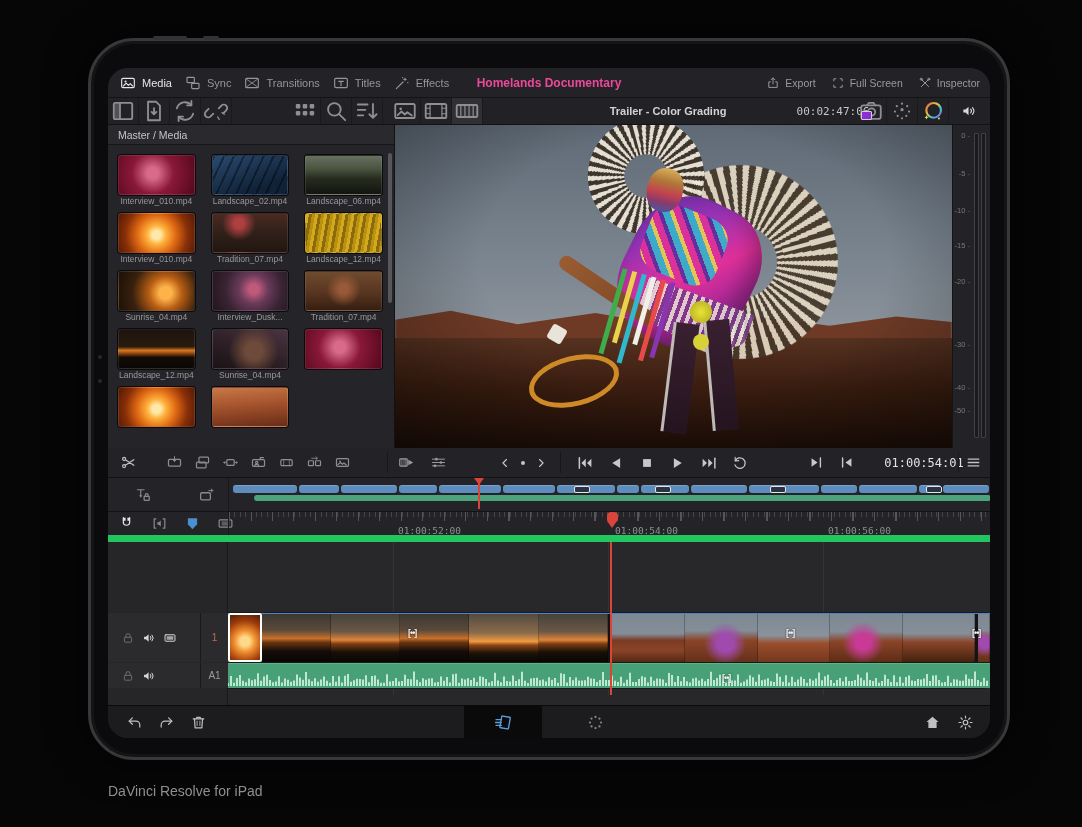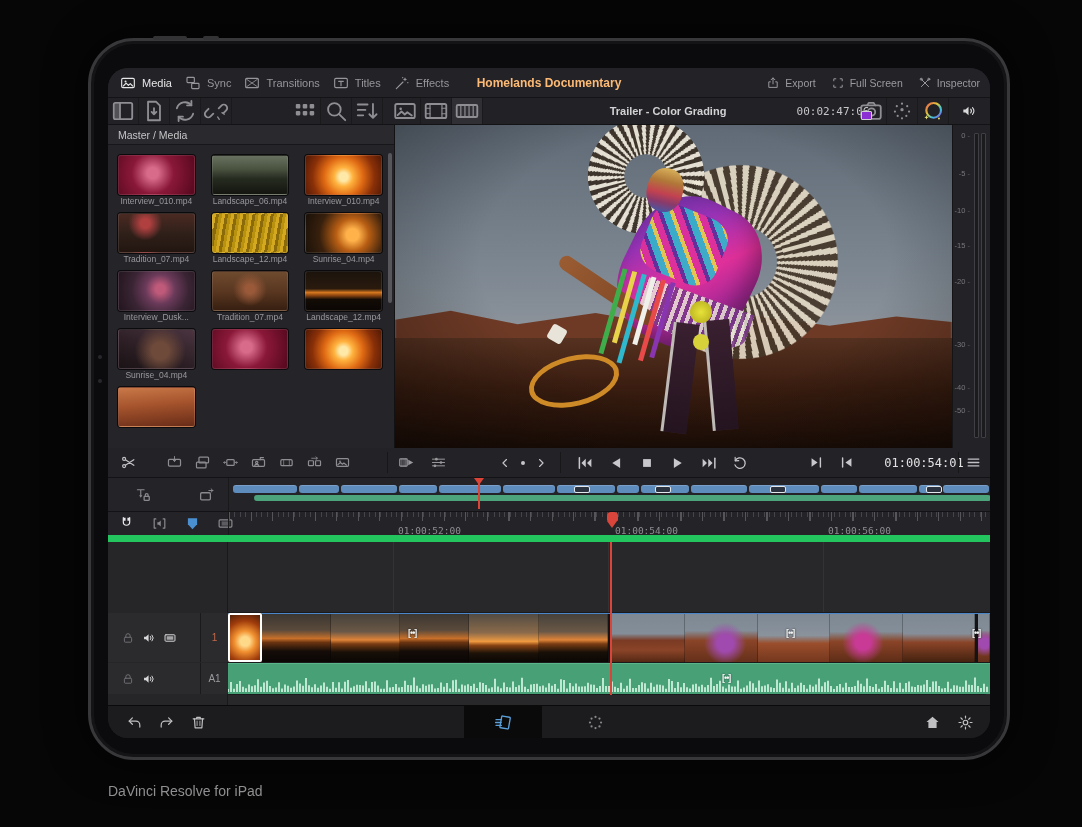--- a/index.html
+++ b/index.html
@@ -21,21 +21,21 @@
 
   .ic { display:inline-flex; align-items:center; justify-content:center; width:17px; height:17px; color:#8e8e93; flex:0 0 auto; }
   .ic svg { width:100%; height:100%; }
 
   
   .topbar { position:relative; height:30px; background:#232327; border-bottom:1px solid #141417; display:flex; align-items:center; }
   .tabs { display:flex; gap:13px; padding-left:12px; }
   .tab { display:flex; align-items:center; gap:6px; color:#96969a; font-size:11px; }
   .tab .ic { width:16px; height:16px; color:inherit; }
   .tab.active { color:#e6e6e8;text-align:right; }
-  .doc-title { position:absolute; left:50%; transform:translateX(-50%); color:#fdba74; font-weight:bold; font-size:12px; white-space:nowrap; }
+  .doc-title { position:absolute; left:50%; transform:translateX(-50%); color:#ec4899; font-weight:bold; font-size:12px; white-space:nowrap; }
   .actions { margin-left:auto; display:flex; gap:15px; padding-right:10px; }
   .action { display:flex; align-items:center; gap:5px; color:#9a9a9e; font-size:10.5px; }
   .action .ic { width:14px; height:14px; color:inherit; }
 
   
   .toolbar2 { position:relative; height:27px; background:#222226; border-bottom:1px solid #131316; }
   .cellrow { position:absolute; top:0; height:100%; display:flex; }
   .cell { position:relative; width:31px; height:100%; display:flex; align-items:center; justify-content:center; border-right:1px solid #1a1a1d; }
   .mt-left { left:0; } .mt-mid { left:182px; } .mt-views { left:282px; }
   .mt-views .cell.active { background:#303034; }
@@ -170,21 +170,21 @@
   .pin i { display:block; width:11px; height:9px; background:#d9453a; border-radius:4px 4px 1px 1px; }
   .pin::after { content:""; display:block; margin:0; width:0; border:5.5px solid transparent; border-top:7px solid #d9453a; }
 
   
   .tracks { position:relative; height:163px; background:#28282b; overflow:hidden; }
   .headercol { position:absolute; left:0; top:0; bottom:0; width:120px; background:#262629; border-right:1px solid #19191c; z-index:2; }
   .gline { position:absolute; top:0; bottom:10px; width:1px; background:#323237; }
   .playline { position:absolute; top:0; height:153px; width:2px; background:#d9453a; z-index:7; }
   .trackrow { position:absolute; left:0; right:0; }
   .trow-video { top:70px; height:51px; border-top:1px solid #1a1a1d; border-bottom:1px solid #1a1a1d; }
-  .trow-audio { top:121px; height:32px; border-bottom:1px solid #1a1a1d;border-radius:7px; }
+  .trow-audio { top:121px; height:26px; border-bottom:1px solid #1a1a1d;border-radius:7px; }
   .thead { position:absolute; left:0; top:0; bottom:0; width:120px; background:#2b2b2e; z-index:3;
            display:flex; align-items:center; gap:7px; padding-left:13px; }
   .thead .ic { width:14px; height:14px; color:#6e6e73; }
   .thead .ic.lit { color:#d8d8da; }
   .numcol { position:absolute; left:92px; top:0; bottom:0; width:28px; border-left:1px solid #1a1a1d;
             display:flex; align-items:center; justify-content:center; font-size:10px; }
   .vnum { color:#c4694a; } .anum { color:#9a9a9e; }
   .vframes { position:absolute; left:120px; right:0; top:0; bottom:0; display:flex; overflow:hidden; }
   .vframes::before { content:""; position:absolute; left:0; right:0; top:0; height:1px; background:#4a86c8; z-index:4; }
   .frame { height:100%; flex:0 0 auto; box-shadow:inset -1px 0 0 rgba(0,0,0,.25); }
@@ -460,20 +460,24 @@
       <div class="main">
         <aside class="mediapool">
           <div class="breadcrumb">Master / Media</div>
           <div class="clipgrid">
 
               <figure class="mclip">
                 <div class="thumb t-floral"></div>
                 <figcaption class="mname">Interview_010.mp4</figcaption>
               </figure>
 
+              <figure class="mclip">
+                <div class="thumb t-branches"></div>
+                <figcaption class="mname">Landscape_02.mp4</figcaption>
+              </figure>
 
               <figure class="mclip">
                 <div class="thumb t-mountain"></div>
                 <figcaption class="mname">Landscape_06.mp4</figcaption>
               </figure>
 
               <figure class="mclip">
                 <div class="thumb t-sunset"></div>
                 <figcaption class="mname">Interview_010.mp4</figcaption>
               </figure>

